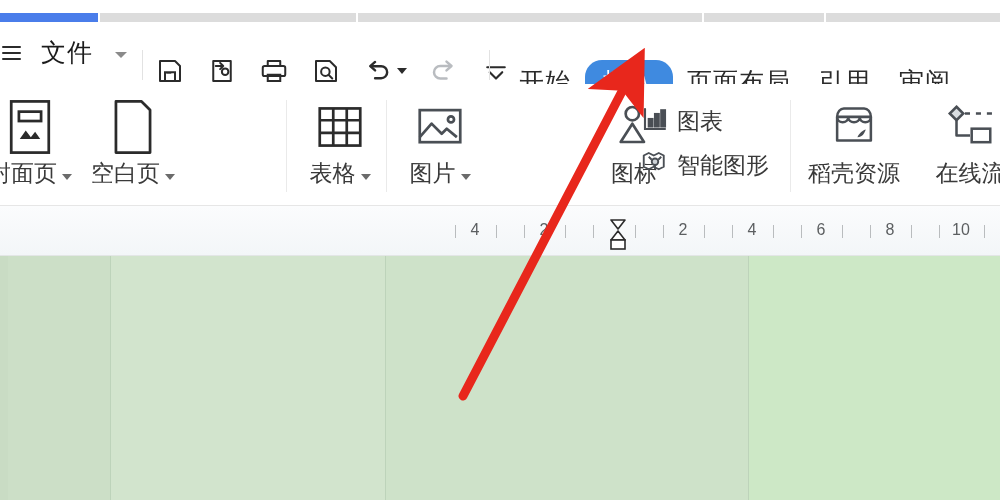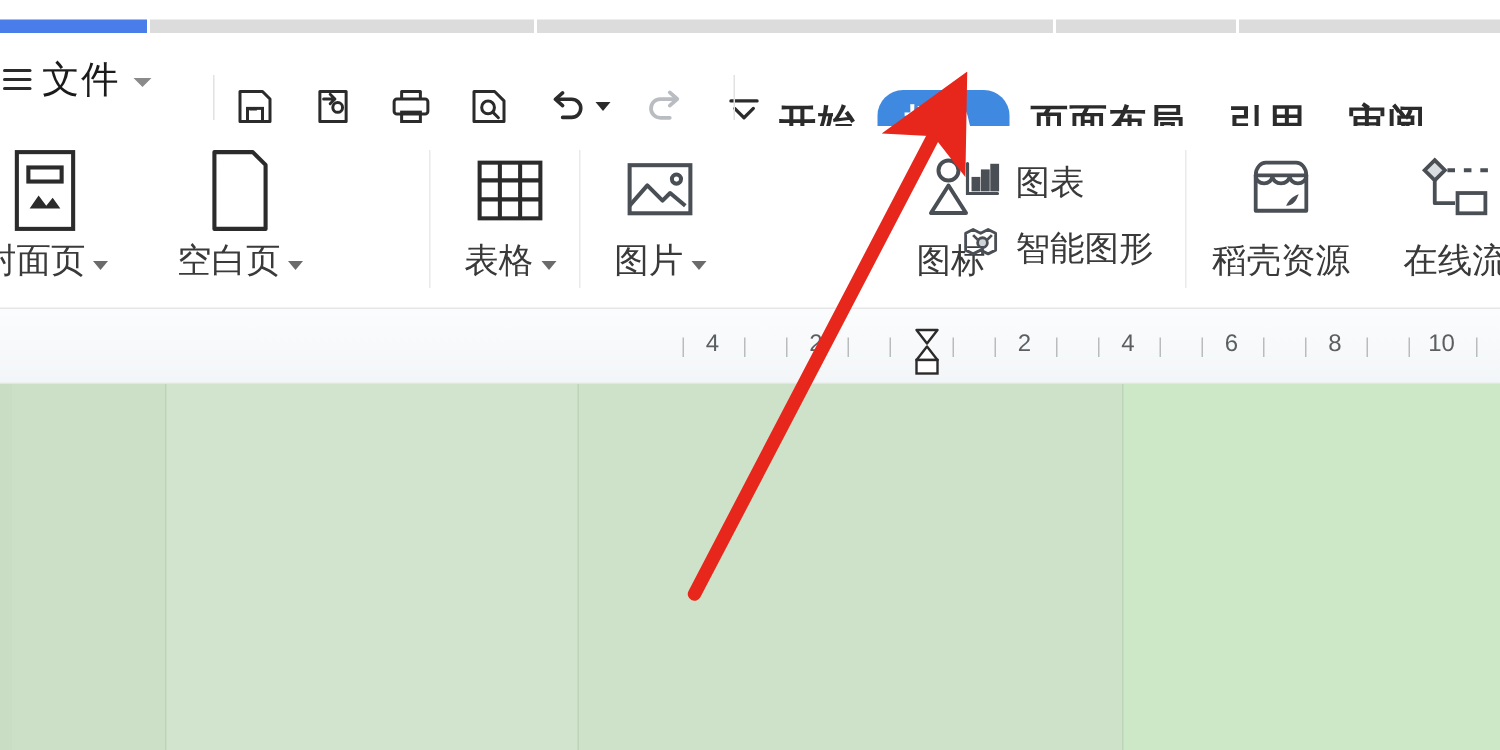--- a/index.html
+++ b/index.html
@@ -21,21 +21,21 @@
   }
   .winstrip .tabslot.active { background: #4a7dea; }
 
   
   .toprow {
     position: absolute; left: 0; top: 22px; width: 1000px; height: 62px;
     background: #ffffff;
   }
   .filebtn {
     position: absolute; left: 2px; top: 14px;
-    display: flex; align-items: center; gap: 7px;
+    display: flex; align-items: center; gap: 20px;
     color: #1f1f1f;
   }
   .hamburger { display: flex; flex-direction: column; gap: 4px; width: 19px; }
   .hamburger i { display: block; height: 2px; background: #2b2b2b; border-radius: 1px; }
   .filelabel { font-size: 25px; letter-spacing: 1px; color: #1b1b1b; }
   .caret-sm {
     width: 0; height: 0; border-left: 6px solid transparent;
     border-right: 6px solid transparent; border-top: 6px solid #8a8a8a;
     margin-left: 2px; margin-top: 4px;
   }
@@ -45,21 +45,21 @@
   .qat { position: absolute; left: 155px; top: 34px; display: flex; gap: 22px; align-items: center; }
   .qicon { width: 30px; height: 30px; position: relative; }
   .qicon svg { display: block; }
   .undo-caret {
     width: 0; height: 0; border-left: 5px solid transparent;
     border-right: 5px solid transparent; border-top: 6px solid #2b2b2b;
   }
 
   .tabs {
     position: absolute; left: 505px; top: 38px;
-    display: flex; align-items: center; gap: 0; font-weight: bold;
+    display: flex; align-items: center; gap: 0;
   }
   .tab {
     font-size: 25px; color: #2b2b2b; letter-spacing: 1px;
     padding: 5px 14px; white-space: nowrap;
   }
   .tab.active {
     background: #3f8ae0; color: #ffffff; border-radius: 17px;
     padding: 5px 18px;
   }
 
@@ -234,21 +234,21 @@
           <rect x="8.5" y="8" width="13" height="5.5"></rect>
           <path d="M9 24l3.5-5 3 4 2.5-3.2 3 4.2z" fill="#2b2b2b" stroke="none"></path>
         </svg>
       </span>
       <span class="rlabel">
         <span>封面页</span>
         <span class="rcaret"></span>
       </span>
     </div>
 
-    <div class="rbtn" style="left:85px;margin-left:27px;">
+    <div class="rbtn" style="left:85px;">
       <span class="glyph">
         <svg width="52" height="58" viewBox="0 0 30 34" fill="none" stroke="#2b2b2b" stroke-width="1.6">
           <path d="M5 2h15l5 5v25H5z" stroke-linejoin="round"></path>
         </svg>
       </span>
       <span class="rlabel">
         <span>空白页</span>
         <span class="rcaret"></span>
       </span>
     </div>

